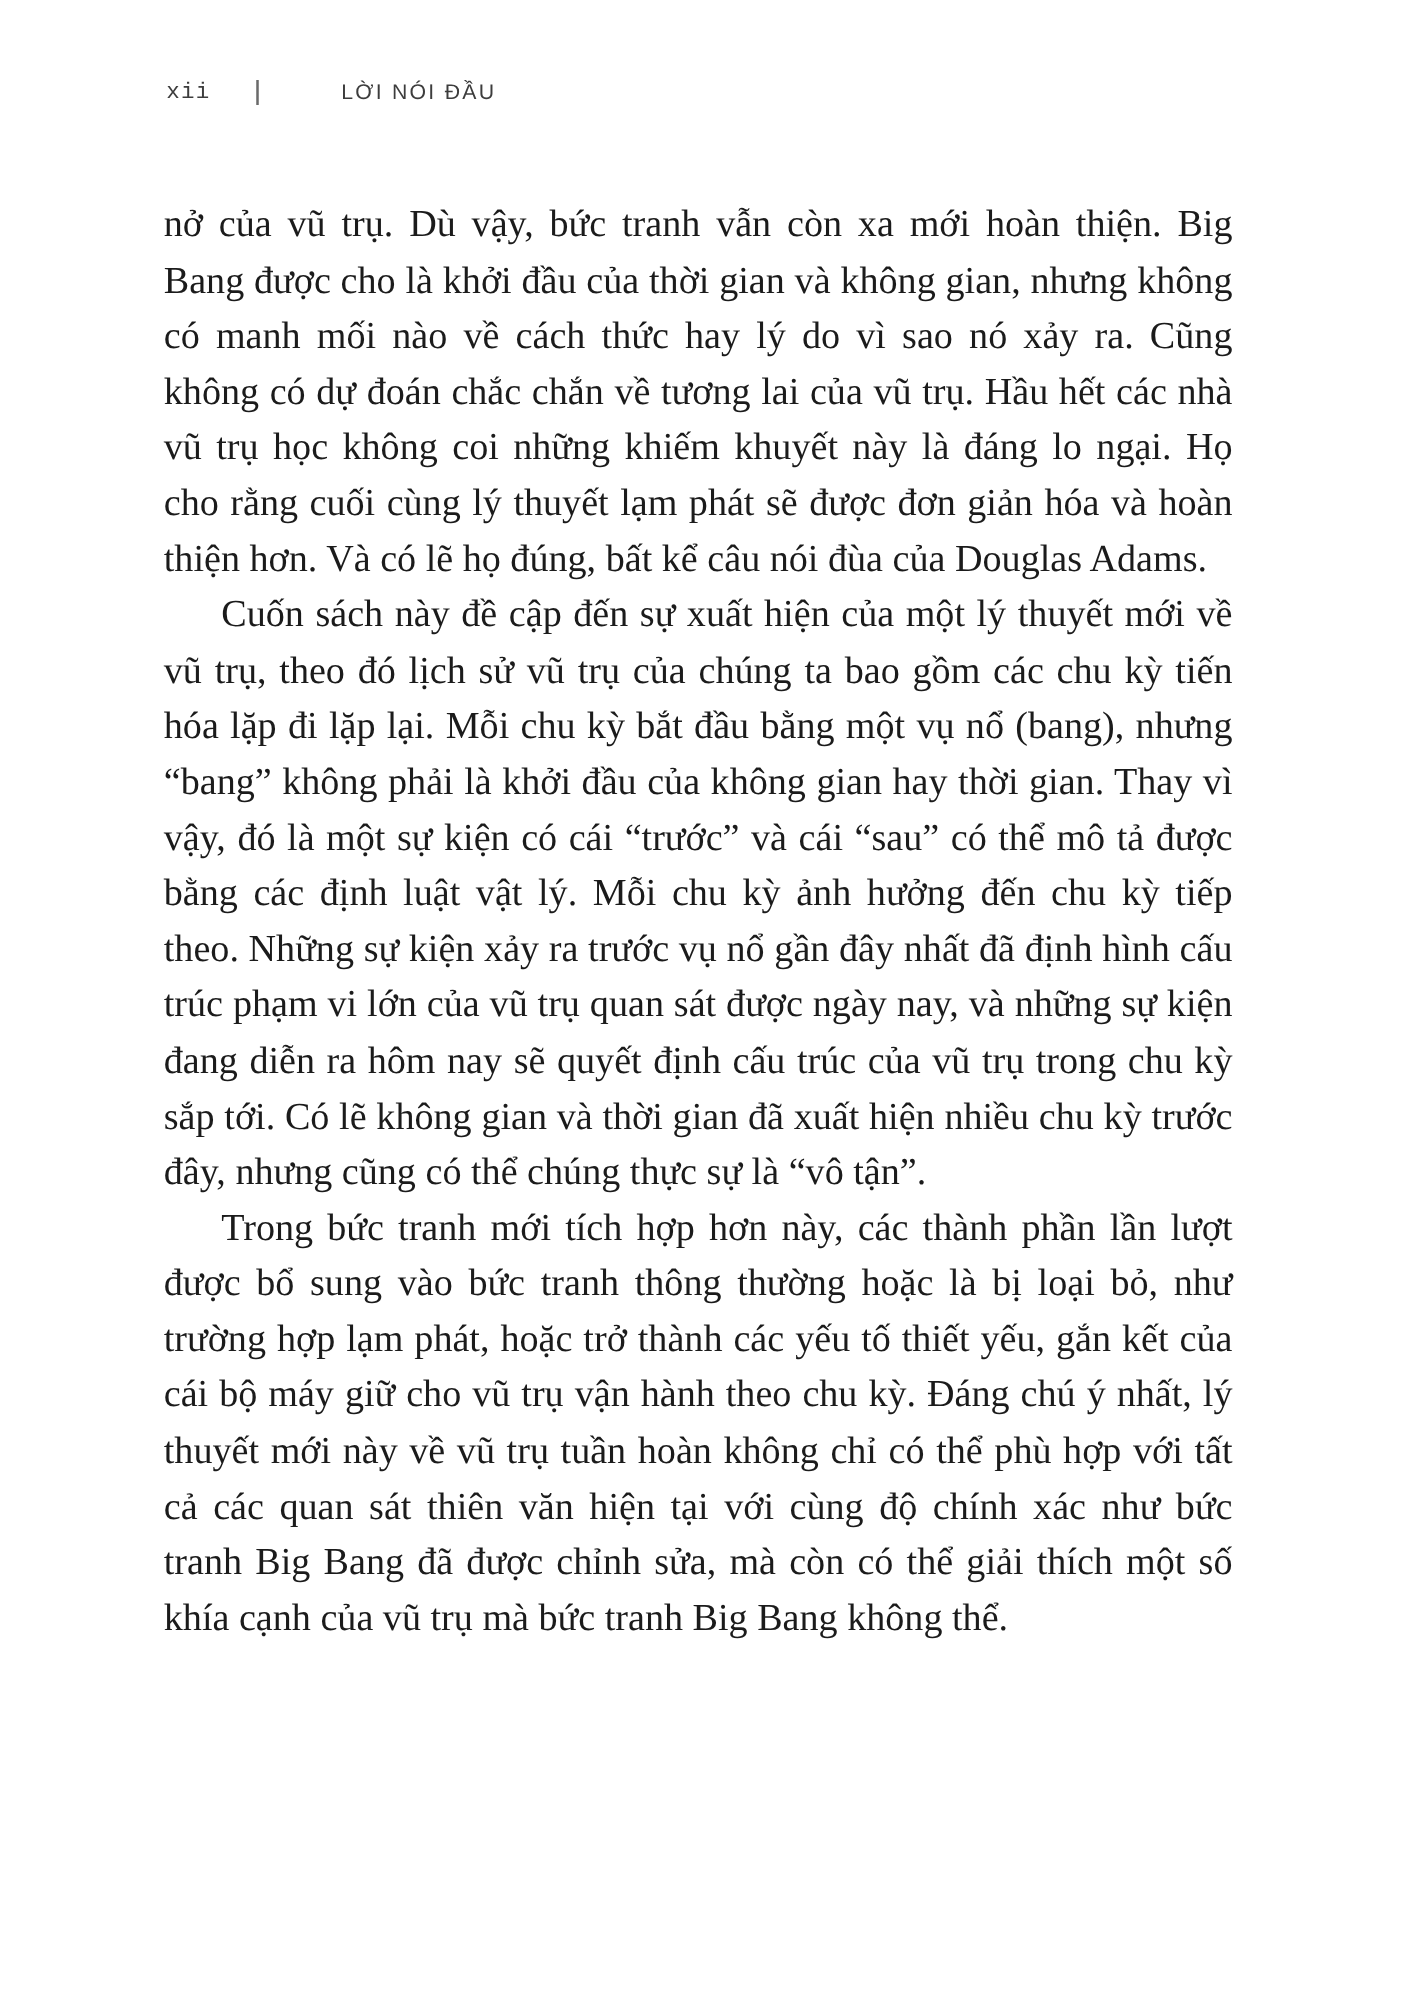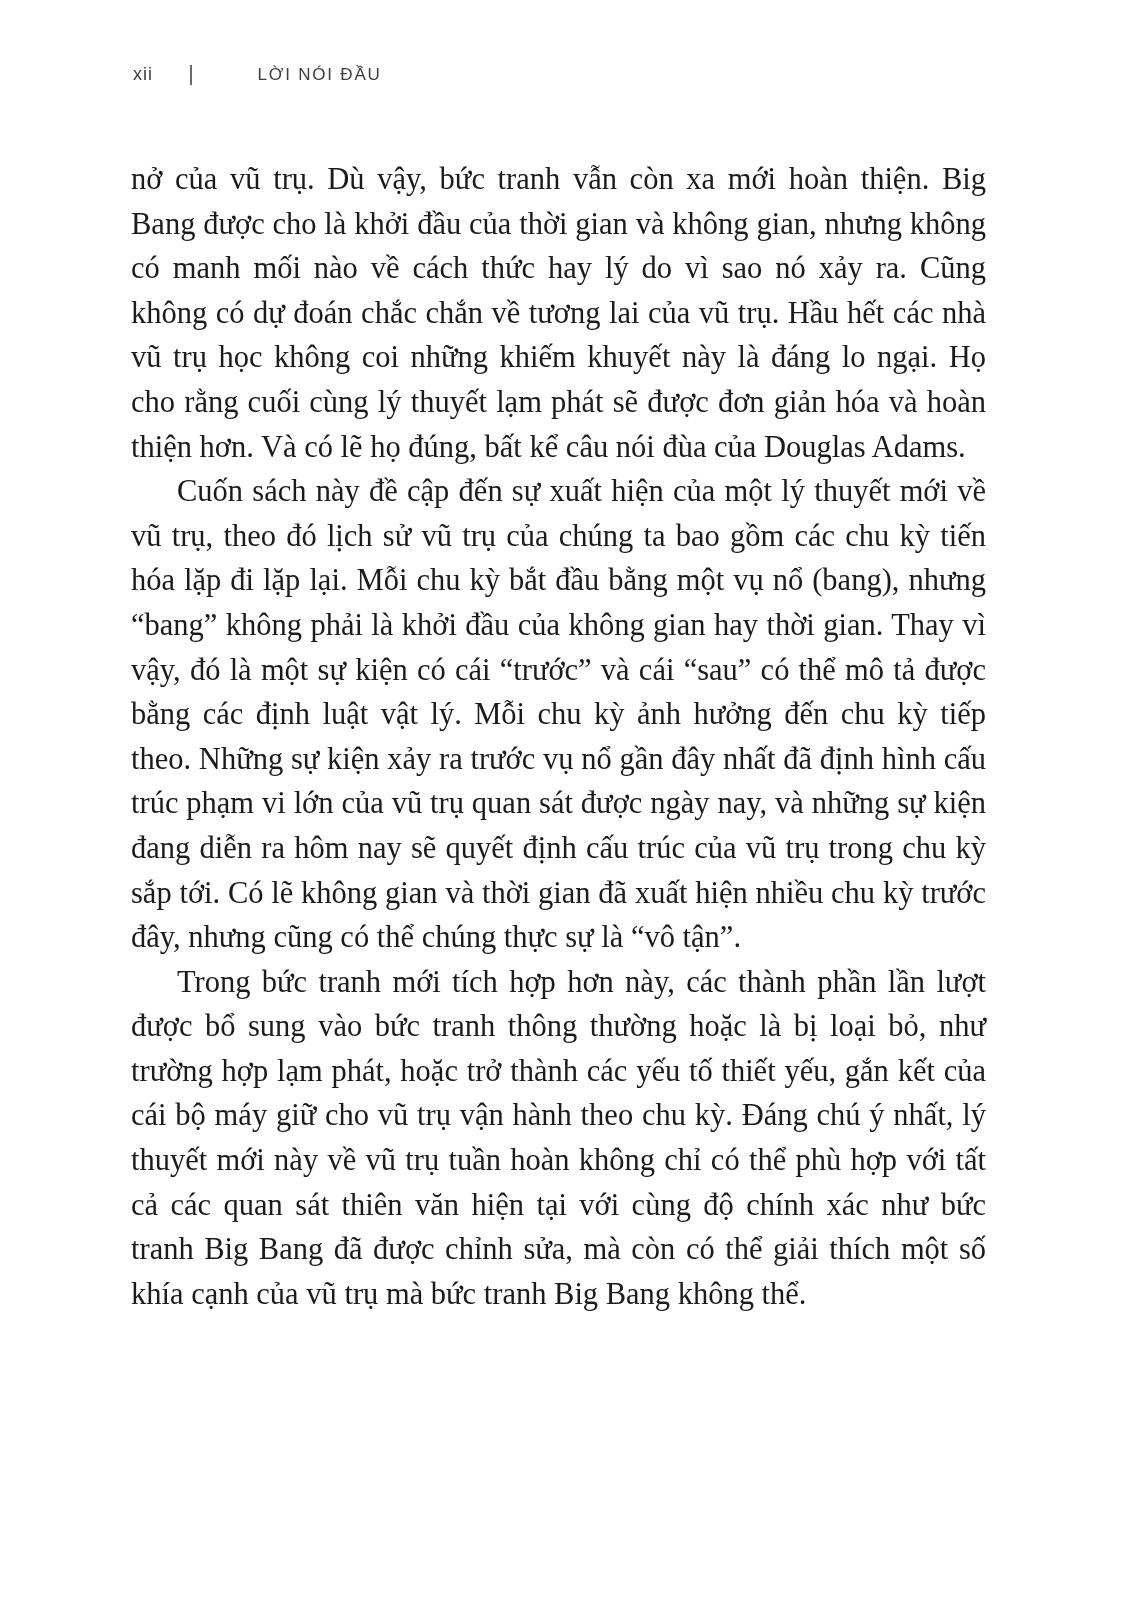--- a/index.html
+++ b/index.html
@@ -25,20 +25,21 @@
     display: flex;
     align-items: center;
     font-family: "Liberation Sans", sans-serif;
     color: #3d3d3d;
     font-size: 17px;
     letter-spacing: 1.5px;
   }
   .running-header .folio {
     font-size: 18px;
     letter-spacing: 1px;
+    font-family: Liberation Mono, monospace;
   }
   .running-header .rule {
     width: 1.5px;
     height: 20px;
     background: #6a6a6a;
     margin-left: 37px;
     margin-right: 26px;
   }
   .running-header .chapter {
     letter-spacing: 1.8px;

